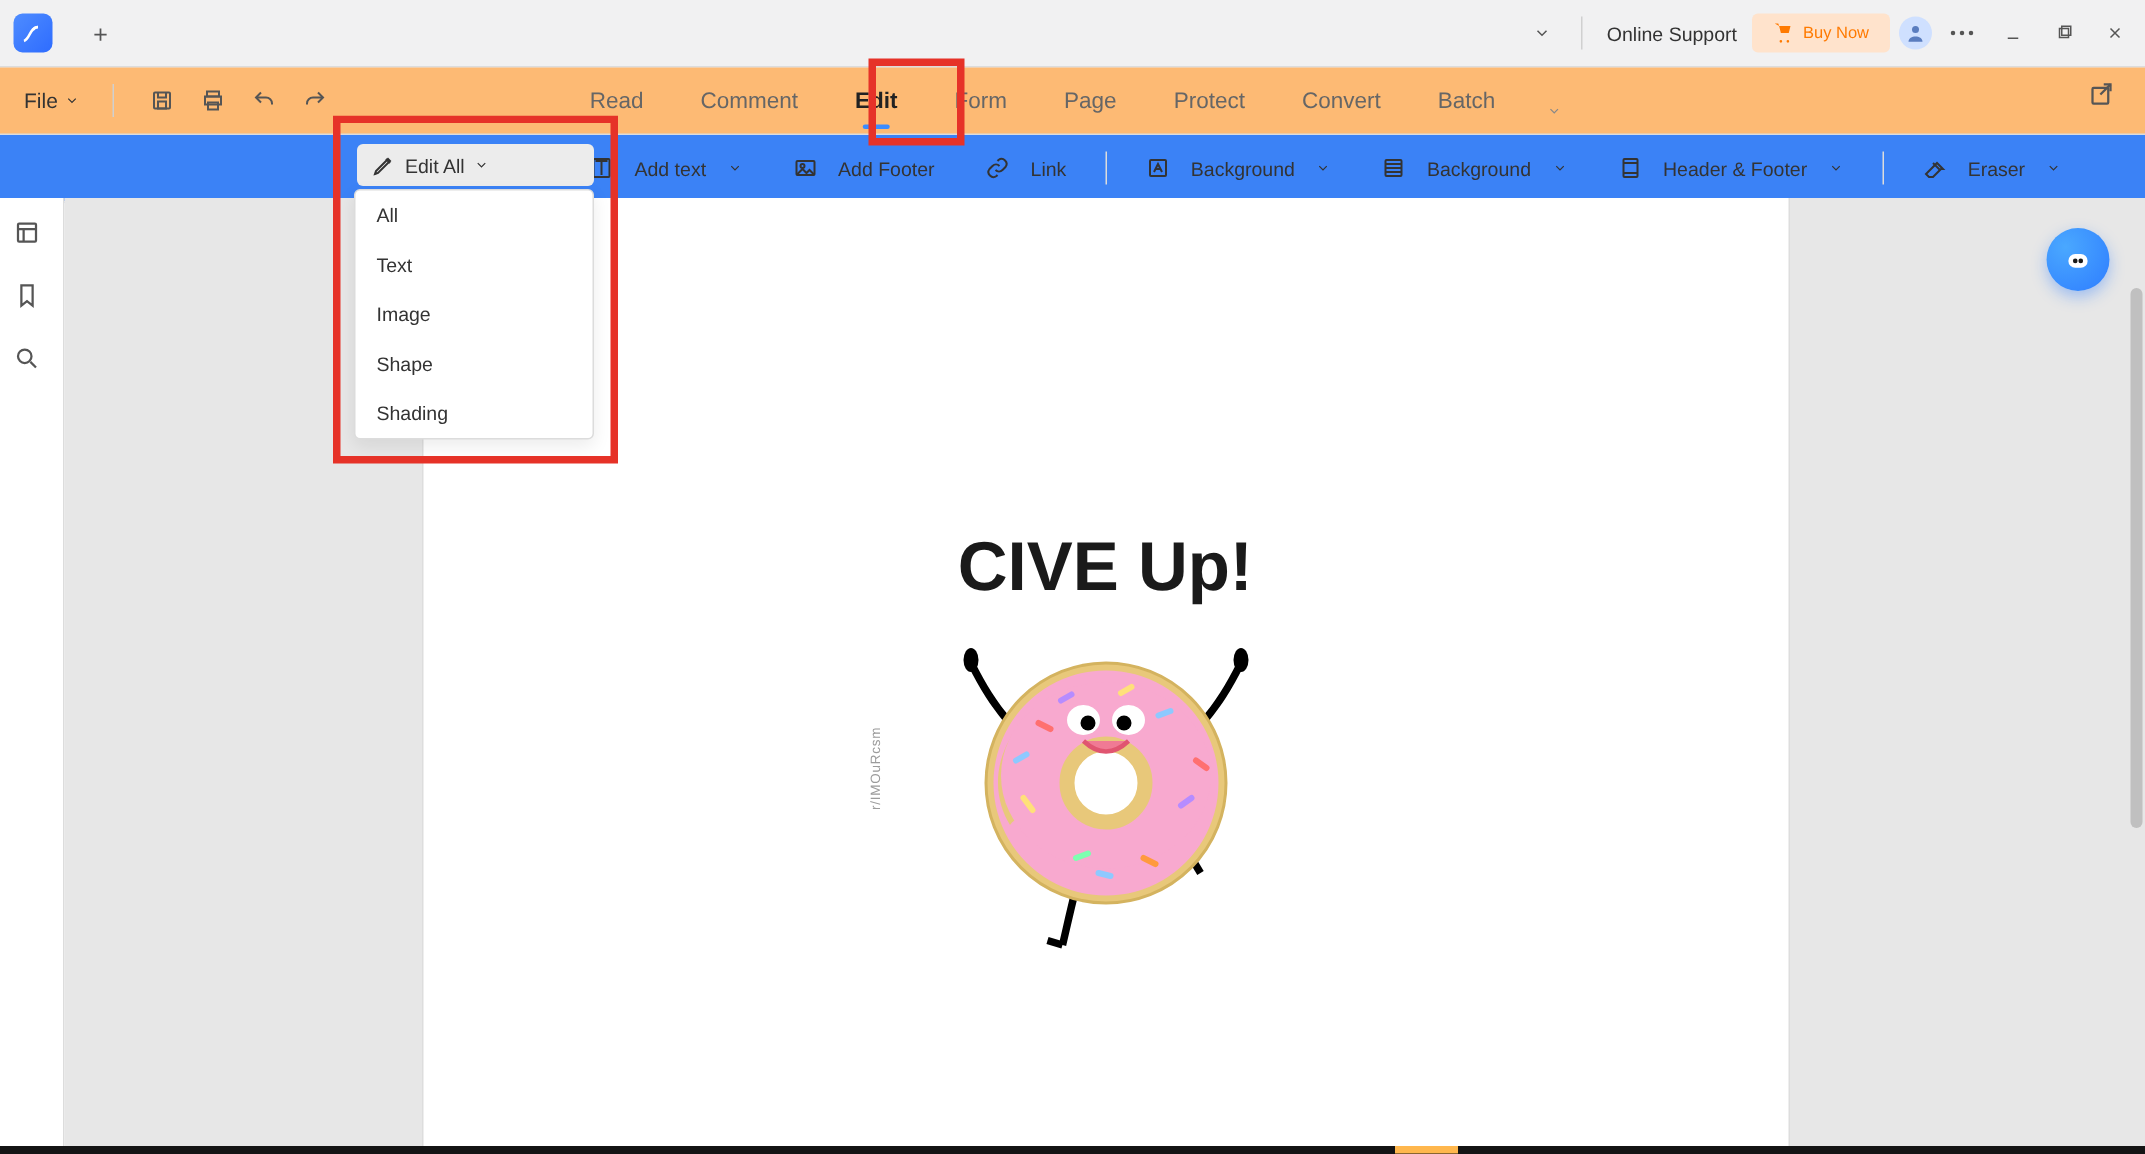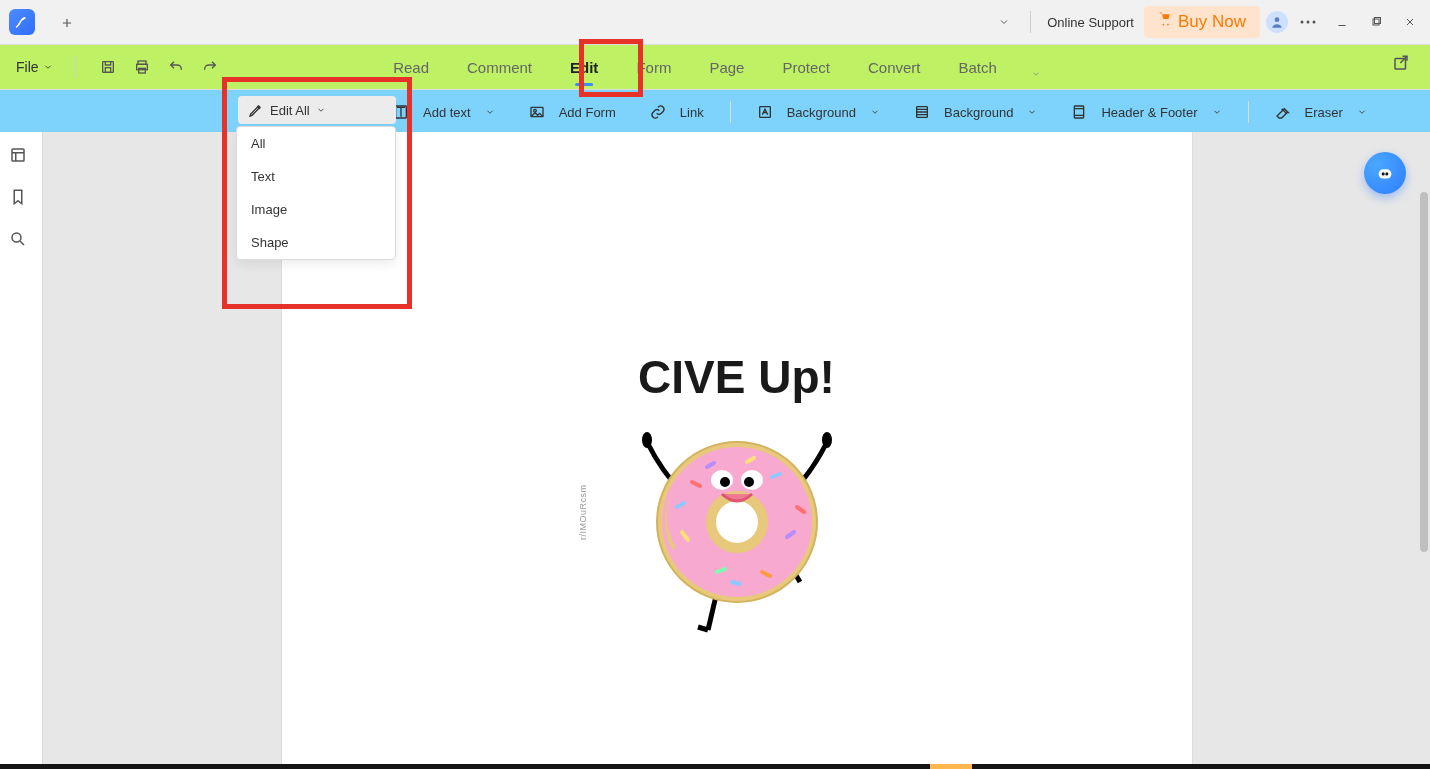--- a/index.html
+++ b/index.html
@@ -53,32 +53,32 @@
   .new-tab {
     width: 34px; height: 34px; margin-left: 6px; margin-top: 6px;
     display:flex; align-items:center; justify-content:center;
     border-radius: 4px; cursor:pointer; color: var(--icon);
   }
   .titlebar-right { margin-left:auto; display:flex; align-items:center; gap:6px; padding-right:6px; }
   .tb-icon { width: 28px; height:28px; display:flex; align-items:center; justify-content:center; color:var(--icon); border-radius:4px; cursor:pointer; }
   .tb-sep { width:1px; height:22px; background:#d0d0d0; margin:0 6px; }
   .online-support { font-size:13px; color:#333; cursor:pointer; padding:0 4px; }
   .buy-now {
-    display:flex; align-items:flex-start; gap:6px;
+    display:flex; align-items:center; gap:6px;
     background: #ffe3cc; color: var(--accent-orange-dark);
-    padding: 6px 14px; border-radius: 4px; cursor:pointer; font-size:17px;
+    padding: 6px 14px; border-radius: 4px; cursor:pointer; font-size:11px;
     font-weight: 500;
   }
   .avatar { width:22px; height:22px; border-radius:50%; background:#cfe0ff; display:flex; align-items:center; justify-content:center; color:#5a7dbf; }
 
   
   .menubar {
     height: var(--menubar-h);
     display:flex; align-items:center;
-    background: #bef264;
+    background: #fdba74;
     border-bottom: 1px solid var(--border);
     position: relative;
   }
   .menubar-left {
     display:flex; align-items:center; gap:10px; padding-left:10px;
   }
   .file-btn { display:flex; align-items:center; gap:4px; font-size:14px; color:#333; cursor:pointer; padding:4px 6px; border-radius:4px; }
   .quick-icons { display:flex; align-items:center; gap:10px; margin-left:4px; }
   .qi { width:24px; height:24px; display:flex; align-items:center; justify-content:center; color:var(--icon); cursor:pointer; border-radius:4px; }
   .menubar-center {
@@ -96,21 +96,21 @@
   .share-icon { width:26px; height:26px; color:var(--icon); cursor:pointer; }
 
   .hl-edit-box {
     position:absolute; border:5px solid var(--hl-red); pointer-events:none;
   }
 
   
   .toolbar {
     height: var(--toolbar-h);
     display:flex; align-items:center;
-    background: #7dd3fc;
+    background: #3b82f6;
     border-bottom: 1px solid var(--border);
     position: relative;
     padding-left: 240px;
   }
   .tool-group { display:flex; align-items:center; }
   .tool-btn {
     display:flex; align-items:center; gap:14px;
     padding:6px 10px; border-radius:4px; cursor:pointer;
     font-size:13px; color:#333;
   }
@@ -337,20 +337,21 @@
       <span>Edit All</span>
       <svg class="chev" viewBox="0 0 24 24" stroke="currentColor" stroke-width="2" fill="none">
           <path d="M6 9l6 6 6-6"></path>
         </svg>
     </div>
     <div class="dropdown">
       <div class="dropdown-item">All</div>
       <div class="dropdown-item">Text</div>
       <div class="dropdown-item">Image</div>
       <div class="dropdown-item">Shape</div>
+      <div class="dropdown-item">Shading</div>
     </div>
   </div>
 
   <div class="tool-group" style="margin-left:110px;">
     <div class="tool-sep"></div>
     <div class="tool-btn">
       <svg width="16" height="16" viewBox="0 0 24 24" fill="none" stroke="currentColor" stroke-width="2">
           <path d="M6 5h12M12 5v14"></path>
           <rect x="4" y="3" width="16" height="18" rx="1"></rect>
         </svg>
@@ -359,21 +360,21 @@
           <path d="M6 9l6 6 6-6"></path>
         </svg>
     </div>
     <div style="width:14px;"></div>
     <div class="tool-btn">
       <svg width="16" height="16" viewBox="0 0 24 24" fill="none" stroke="currentColor" stroke-width="2">
           <rect x="3" y="5" width="18" height="14" rx="1"></rect>
           <circle cx="9" cy="10" r="2"></circle>
           <path d="M3 19l6-6 4 4 3-3 5 5"></path>
         </svg>
-      <span>Add Form</span>
+      <span>Add Footer</span>
     </div>
     <div style="width:14px;"></div>
     <div class="tool-btn">
       <svg width="16" height="16" viewBox="0 0 24 24" fill="none" stroke="currentColor" stroke-width="2">
           <path d="M10 14a5 5 0 007 0l3-3a5 5 0 00-7-7l-1 1"></path>
           <path d="M14 10a5 5 0 00-7 0l-3 3a5 5 0 007 7l1-1"></path>
         </svg>
       <span>Link</span>
     </div>
     <div class="tool-sep"></div>

